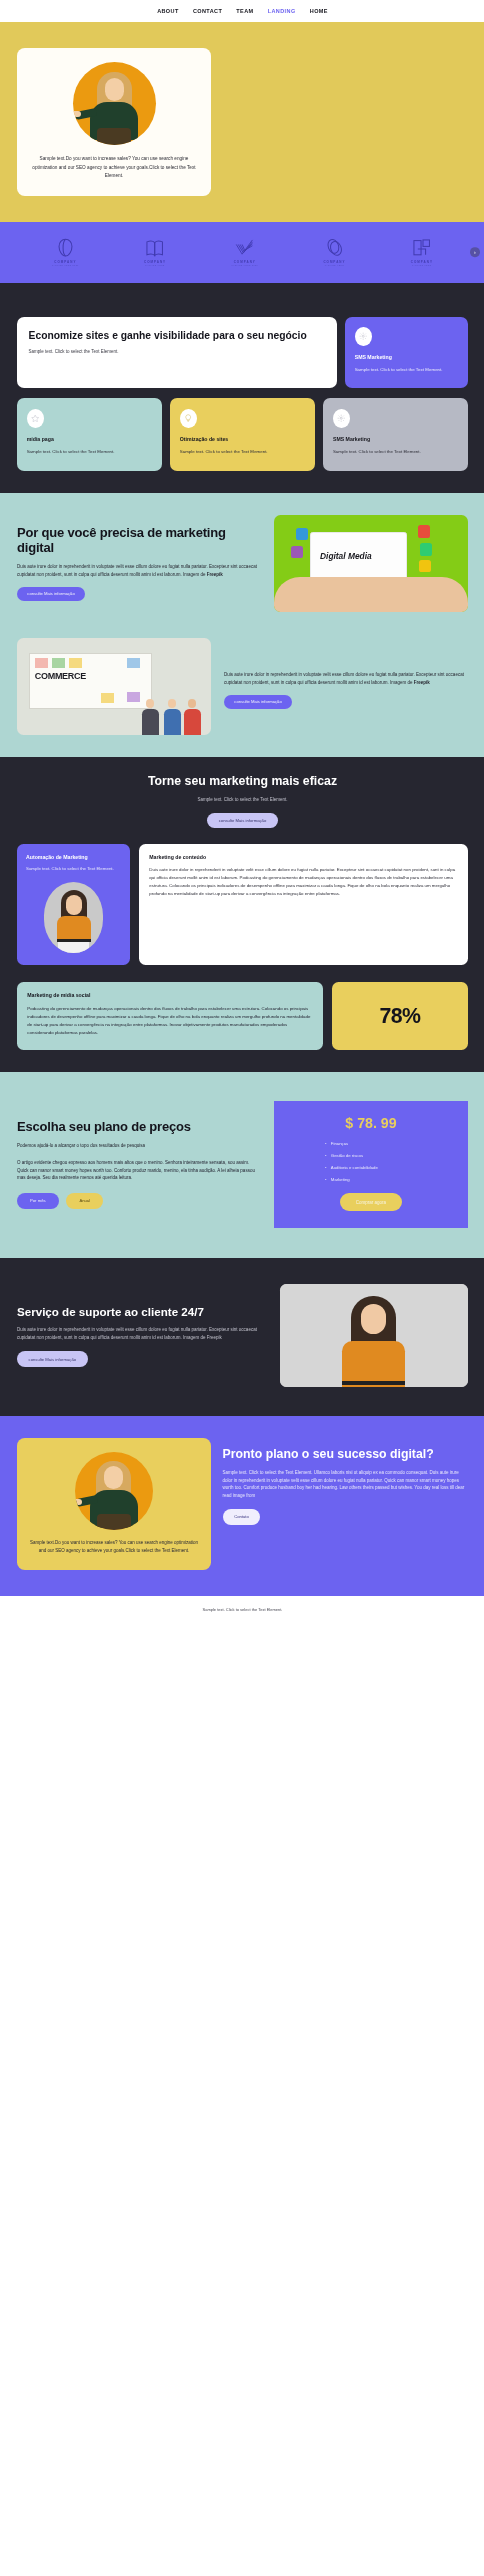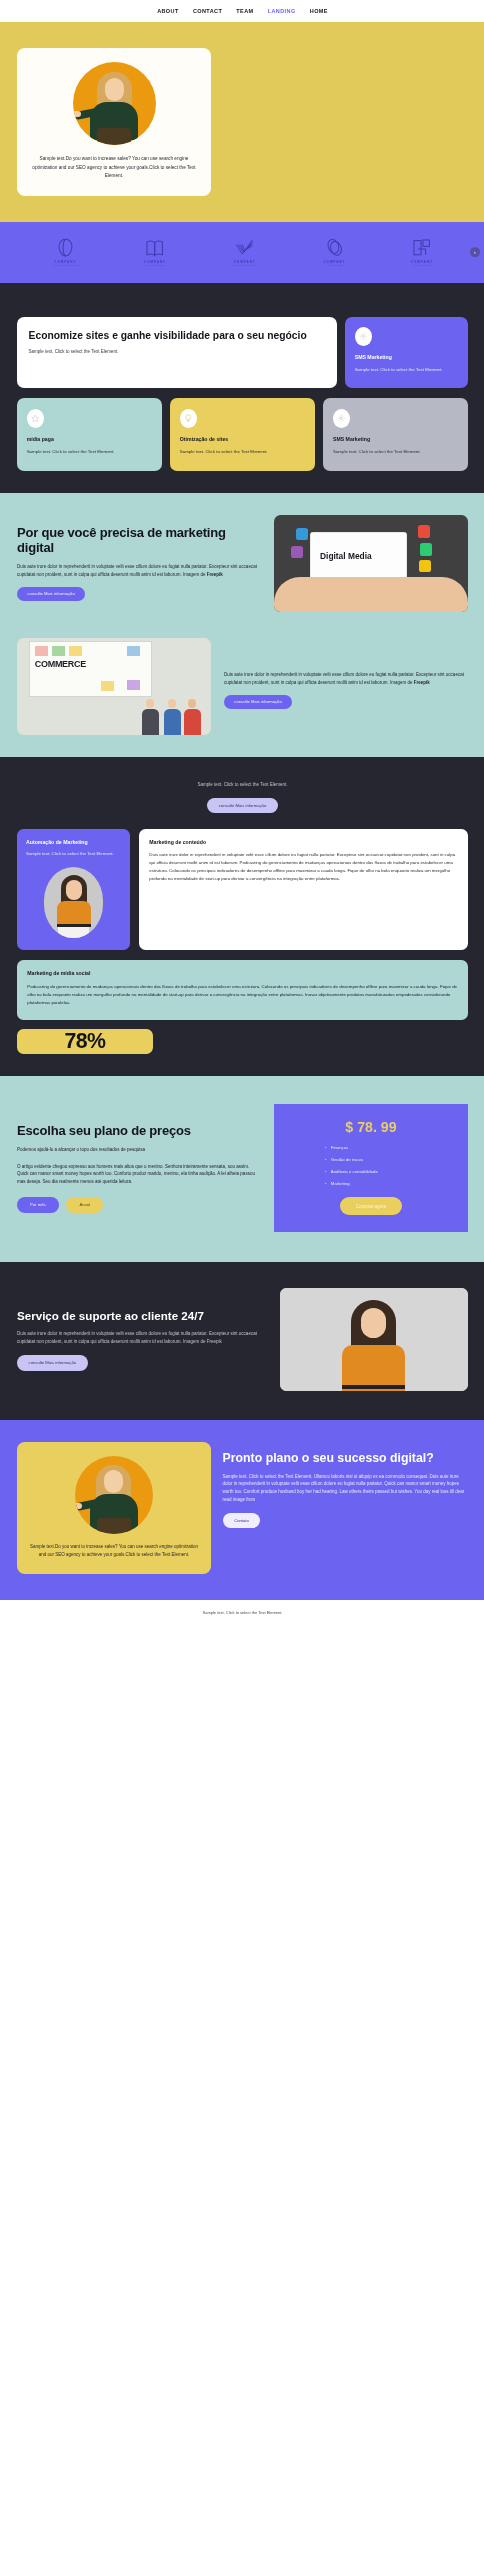--- a/index.html
+++ b/index.html
@@ -113,30 +113,30 @@
   
   .teal-sec { background: #aed6d2; padding: 22px 17px; }
   .split { display: flex; gap: 13px; align-items: center; }
   .split-text { flex: 1; }
   .h2-dark { font-size: 13px; font-weight: bold; line-height: 1.12; color: #14141c; letter-spacing: -0.2px;}
   .p-dark { font-size: 4.5px; line-height: 1.75; color: #262630; margin-top: 7.8px; }
   .p-dark b { font-weight: bold; }
   .img-box { width: 194px; height: 97px; border-radius: 6.5px; overflow: hidden; position: relative; }
 
   
-  .dm { background: #404040; width:100%; height:100%; position:relative; }
+  .dm { background: #84cc16; width:100%; height:100%; position:relative;font-style:italic; }
   .dm-hands { position:absolute; left:0; right:0; bottom:0; height:35px; background:#eac39d; border-radius:26px 26px 0 0; }
   .dm-screen { position:absolute; left:36px; top:17px; width:97px; height:48px; background:#fdfdfd; border-radius:2.6px; border:1.9px solid #e9e9e9;}
   .dm-screen span { position:absolute; left:9px; top:18px; font-size:8.4px; font-weight:bold; color:#19191f; }
   .dm-ico { position:absolute; width:12.3px; height:12.3px; border-radius:2.6px; }
   .dm-plate{ position:absolute; width:7.1px;height:7.1px;border-radius:1.3px;}
 
   
   .cm { background:#dfe2da; width:100%; height:100%; position:relative; }
-  .cm-board{ position:absolute; left:11.6px; top:3px; width:123px; height:56px; background:#fbfbf7; border:1.3px solid #d4d4cc;}
+  .cm-board{ position:absolute; left:11.6px; top:15px; width:123px; height:56px; background:#fbfbf7; border:1.3px solid #d4d4cc;}
   .cm-board .title{ position:absolute; left:5.2px; top:17px; font-size:9px; font-weight:bold; color:#1d1d24; letter-spacing:-0.3px;}
   .cm-note{ position:absolute; width:13px; height:10.3px; }
   .cm-person{ position:absolute; bottom:0; width:22px; }
   .cm-head{ width:8.4px;height:8.4px;border-radius:50%; margin:0 auto; }
   .cm-torso{ width:17px; height:26px; border-radius:5.2px 5.2px 0 0; margin:1.3px auto 0 auto; }
 
   
   .mk-row { display: flex; gap: 9px; margin-top: 15.5px; align-items: stretch; }
   .mk-purple { width: 113px; background: #6c63f0; border-radius: 6.5px; padding: 9.7px 9px 11.6px 9px; color: #fff;}
   .mk-purple h4 { font-size: 5.2px; font-weight: bold; }
@@ -144,21 +144,21 @@
   .mk-portrait { width: 59px; height: 71px; border-radius: 30px/34px; background: #c9c9c9; margin: 9px auto 0 auto; position: relative; overflow:hidden;}
   .pt-hair { position:absolute; left:17px; top:7.8px; width:26px; height:36px; background:#3a2a20; border-radius:13px 13px 6.5px 6.5px;}
   .pt-face { position:absolute; left:22px; top:13px; width:15.5px; height:19.4px; background:#f0c9a4; border-radius:7.8px;}
   .pt-body { position:absolute; left:13px; top:34px; width:34px; height:26px; background:#e08a20; border-radius:7.8px 7.8px 0 0;}
   .pt-belt { position:absolute; left:13px; top:57px; width:34px; height:3.2px; background:#222;}
   .pt-skirt{ position:absolute; left:14.2px; top:60px; width:31px; height:13px; background:#f2f2f2;}
   .mk-white { flex: 1; background: #ffffff; border-radius: 6.5px; padding: 9.7px 10.3px 11.6px 10.3px; }
   .mk-white h4 { font-size: 5.2px; font-weight: bold; color:#14141c; }
   .mk-white p { font-size: 4.4px; line-height: 1.85; margin-top: 6.5px; color: #2c2c36; }
 
-  .mk-row2 { display: flex; gap: 9px; margin-top: 10px; flex-direction: column; }
+  .mk-row2 { display: flex; gap: 9px; margin-top: 17px; }
   .mk-teal { flex: 1; background: #aed6d2; border-radius: 6.5px; padding: 10.3px 10.3px 13px 10.3px; }
   .mk-teal h4 { font-size: 5.2px; font-weight: bold; color:#14141c; }
   .mk-teal p { font-size: 4.4px; line-height: 1.85; margin-top: 6.5px; color: #222230; }
   .mk-yellow {
     width: 136px; background: #e9cf5d; border-radius: 6.5px;
     display: flex; align-items: center; justify-content: center;
   }
   .mk-yellow .big { font-size: 21.3px; font-weight: bold; color: #14141c; letter-spacing: -0.6px;}
 
   
@@ -394,20 +394,21 @@
       </div>
       <div class="split-text">
         <p class="p-dark"><span>Duis aute irure dolor in reprehenderit in voluptate velit esse cillum dolore eu fugiat nulla pariatur. Excepteur sint occaecat cupidatat non proident, sunt in culpa qui officia deserunt mollit anim id est laborum. Imagem de </span><b>Freepik</b></p>
         <button class="btn btn-purple">consulte Mais informação</button>
       </div>
     </div>
   </section>
 
   <section class="dark-sec">
     <div class="center">
+      <h2 class="h2-white">Torne seu marketing mais eficaz</h2>
       <p class="p-grey">Sample text. Click to select the Text Element.</p>
       <button class="btn btn-lav">consulte Mais informação</button>
     </div>
 
     <div class="mk-row">
       <div class="mk-purple">
         <h4>Automação de Marketing</h4>
         <p>Sample text. Click to select the Text Element.</p>
         <div class="mk-portrait">
           <div class="pt-hair"></div>

